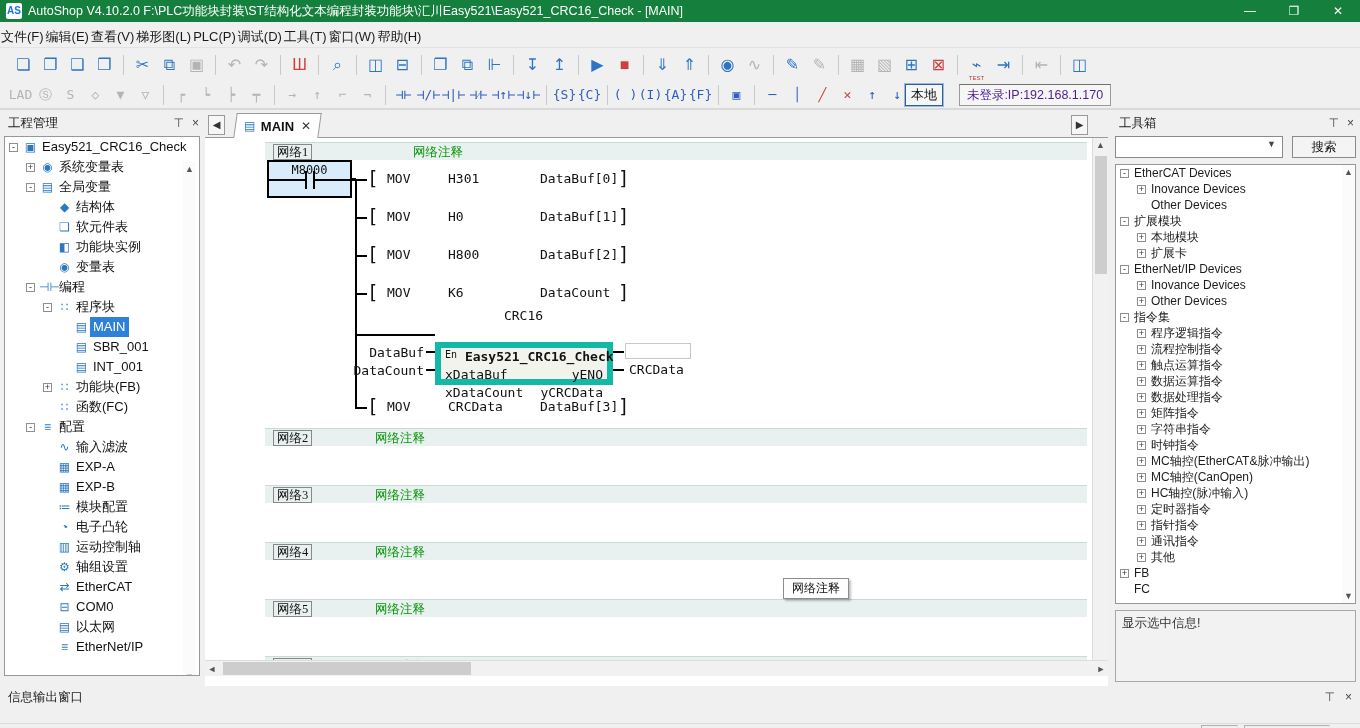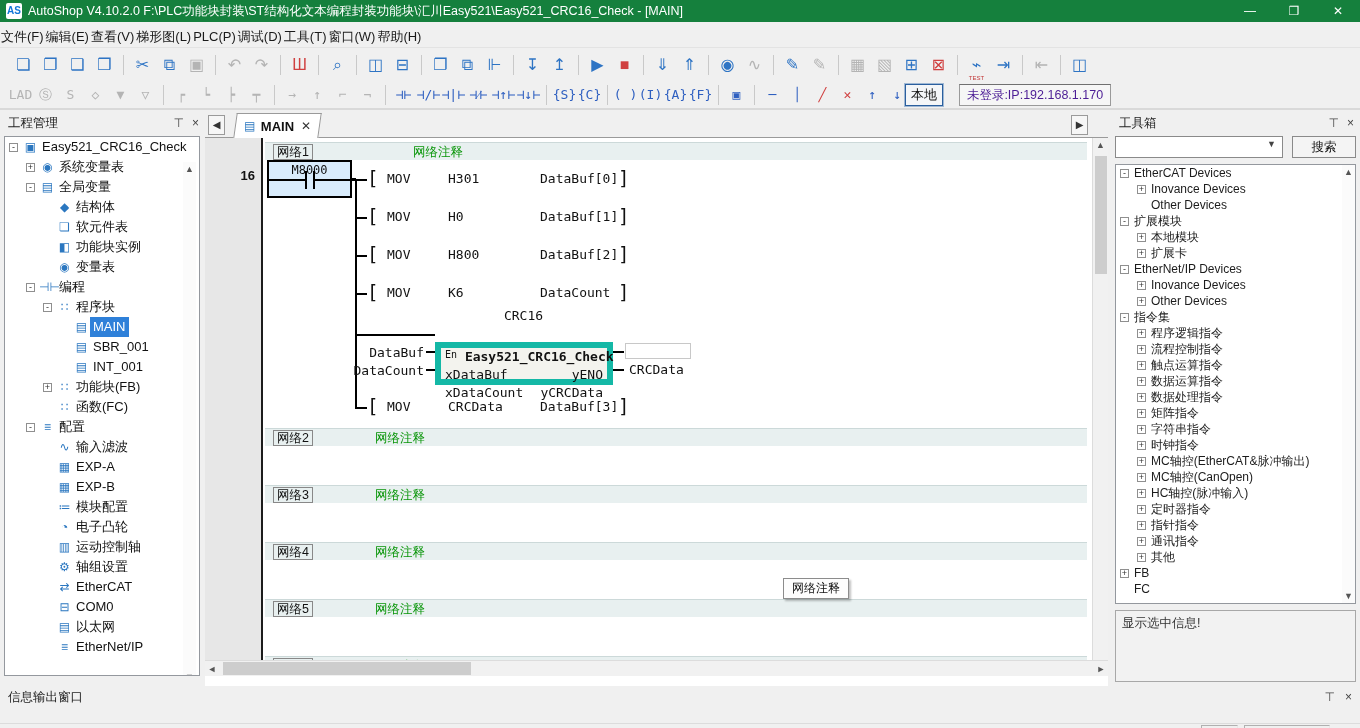--- a/index.html
+++ b/index.html
@@ -56,21 +56,21 @@
 #tabbar{position:absolute;left:0;top:0;width:903px;height:26px;background:#f0f0f0;border-bottom:1px solid #9a9a9a}
 .tab-nav{position:absolute;top:3px;width:17px;height:20px;border:1px solid #9a9a9a;background:#f6f6f6;text-align:center;line-height:18px;font-size:10px;color:#333}
 #tab-main{position:absolute;left:30px;top:1px;height:25px;background:#fff;border:1px solid #9a9a9a;border-bottom:none;display:flex;align-items:center;padding:0 8px;gap:6px;transform:skewX(-8deg)}
 #tab-main>*{transform:skewX(8deg)}
 #tab-main .tab-label{font-weight:bold;font-size:13px}
 #tab-main .tab-ico{color:#2b77c0;font-size:12px}
 #tab-main .tab-close{font-size:12px;color:#333}
 #stage{position:absolute;left:0;top:26px;width:887px;height:522px;background:#fff;overflow:hidden;font-family:"DejaVu Sans Mono",monospace}
 #gutter{position:absolute;left:0;top:0;width:58px;height:522px;background:#e7e7e7;border-right:2px solid #1c1c1c}
 #row-num{position:absolute;top:30px;right:6px;font-family:"Liberation Sans",sans-serif;font-weight:bold;font-size:13px}
-.net-header{position:absolute;left:60px;width:822px;height:18px;background:#e8f0f0;border-top:1px solid #ccd9d9;font-family:Liberation Sans, sans-serif}
+.net-header{position:absolute;left:60px;width:822px;height:18px;background:#e8f0f0;border-top:1px solid #ccd9d9;font-family:Liberation Serif, serif}
 .nlabel{position:absolute;left:8px;top:1px;border:1px solid #888;padding:0 3px;font-size:12.5px;background:transparent;line-height:14px}
 .ncomment{position:absolute;top:2px;font-size:12.5px;color:#089508;line-height:14px}
 #net1-header .ncomment{left:148px}
 .net-sec .ncomment{left:110px}
 #contact-cell{position:absolute;left:62px;top:22px;width:85px;height:38px;background:#d9ecfc;border:2px solid #000}
 #contact-cell .clabel{position:absolute;top:1px;left:0;right:0;text-align:center;font-size:12px}
 #contact-cell .w1{position:absolute;left:-2px;top:17px;width:38px;height:2px;background:#000}
 #contact-cell .w2{position:absolute;left:46px;top:17px;width:41px;height:2px;background:#000}
 #contact-cell .b1{position:absolute;left:36px;top:9px;width:2px;height:18px;background:#000}
 #contact-cell .b2{position:absolute;left:44px;top:9px;width:2px;height:18px;background:#000}
@@ -416,23 +416,20 @@
     <div class="tab-nav" style="left:3px">◀</div>
     <div id="tab-main">
       <span class="tab-ico">▤</span>
       <span class="tab-label">MAIN</span>
       <span class="tab-close">✕</span>
     </div>
     <div class="tab-nav" style="right:20px">▶</div>
   </div>
 
   <div id="stage">
-    <div id="gutter">
-      <span id="row-num">16</span>
-    </div>
 
     <div class="net-header" id="net1-header" style="top:4px">
       <span class="nlabel">网络1</span>
       <span class="ncomment">网络注释</span>
     </div>
 
     <div id="contact-cell">
       <div class="clabel">M8000</div>
       <div class="w1"></div>
         <div class="w2"></div>

